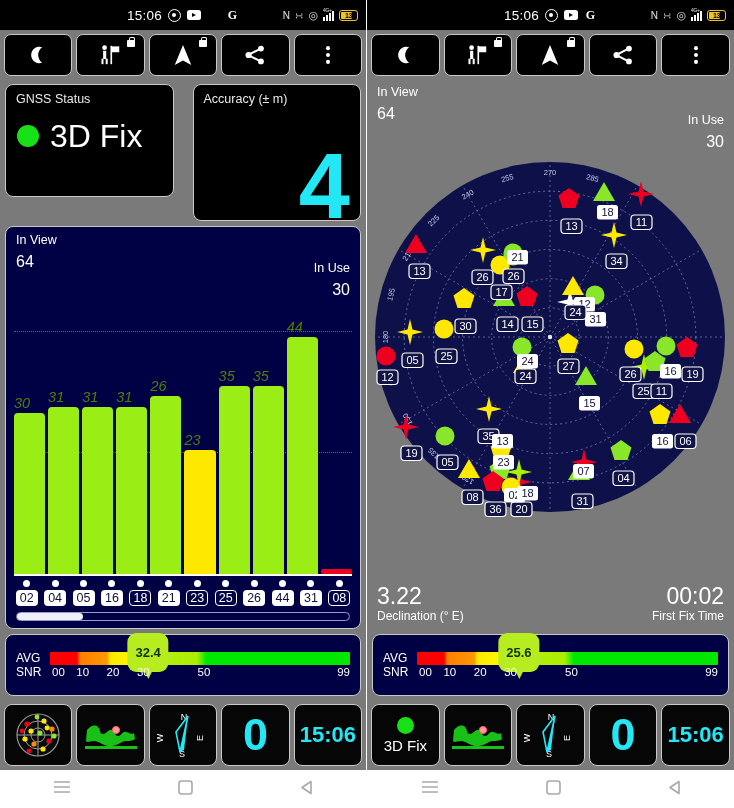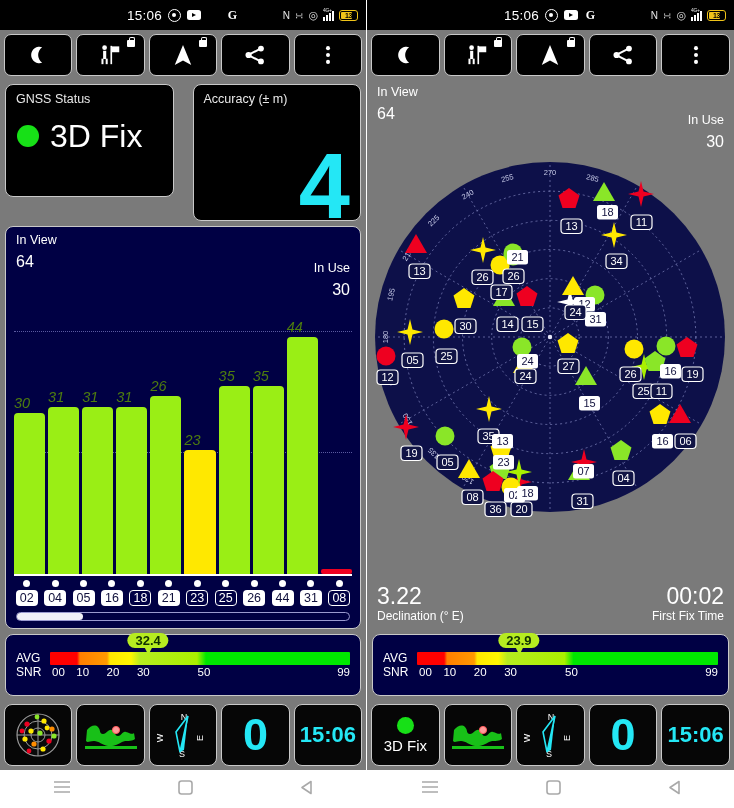--- a/index.html
+++ b/index.html
@@ -157,21 +157,21 @@
       #ff0000 0%, #ff0000 9%, #ff7f00 10%, #ff9900 19%,
       #ffe800 20%, #fff700 27%,
       #b6ec20 30%, #aaf000 49%,
       #00e800 52%, #00e800 100%);
   }
   .snr-ticks { position: relative; height: 15px; color: #fff; font-size: 11.5px; }
   .snr-ticks span { position: absolute; top: 1px; }
   .snr-bubble {
     position: absolute; transform: translateX(-50%);
     background: #b6ec20; color: #103000; font-weight: bold;
-    font-size: 13px; line-height: 15px; padding: 0 8px; border-radius: 9px; top: -9px;
+    font-size: 13px; line-height: 15px; padding: 12px 8px; border-radius: 9px; top: -9px;
   }
   .snr-bubble:after {
     content: ""; position: absolute; left: 50%; margin-left: -4px; bottom: -7px;
     border-left: 4px solid transparent; border-right: 4px solid transparent;
     border-top: 8px solid #b6ec20;
   }
 
   
   .sky-wrap { flex: 1; position: relative; min-height: 0; overflow: hidden; }
   .sky-svg { position: absolute; left: 0; top: 0; }
@@ -859,21 +859,21 @@
       </div>
     </div>
 
     <div class="snr-card">
       <div class="snr-inner">
         <div class="snr-labels">
           <div>AVG</div>
           <div>SNR</div>
         </div>
         <div class="snr-right">
-          <div class="snr-bubble" id="snr-bubble-r" style="left: 33.8384%;">23.9</div>
+          <div class="snr-bubble" id="snr-bubble-r" style="left: 33.8384%;">25.6</div>
           <div class="snr-bar"></div>
           <div class="snr-ticks" id="snr-ticks-r">
               <span style="left: 2px;">00</span>
               <span style="left: 10.101%; margin-left: -4px;">10</span>
               <span style="left: 20.202%; margin-left: -4px;">20</span>
               <span style="left: 30.303%; margin-left: -4px;">30</span>
               <span style="left: 50.5051%; margin-left: -4px;">50</span>
               <span style="right: 0px;">99</span>
             </div>
         </div>

